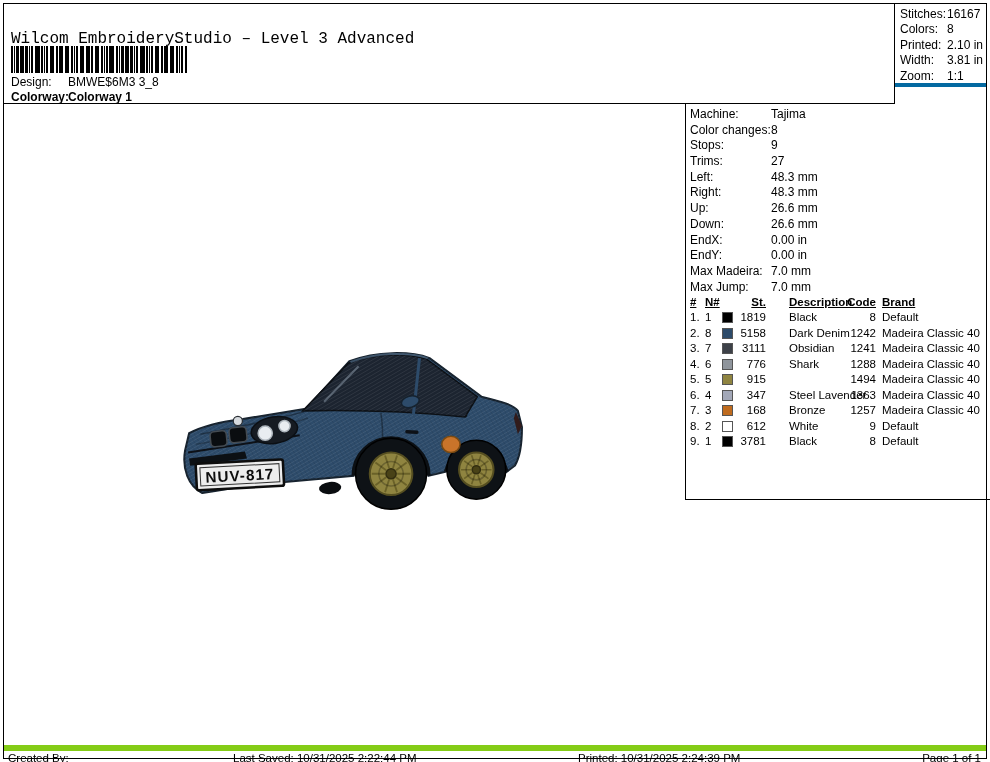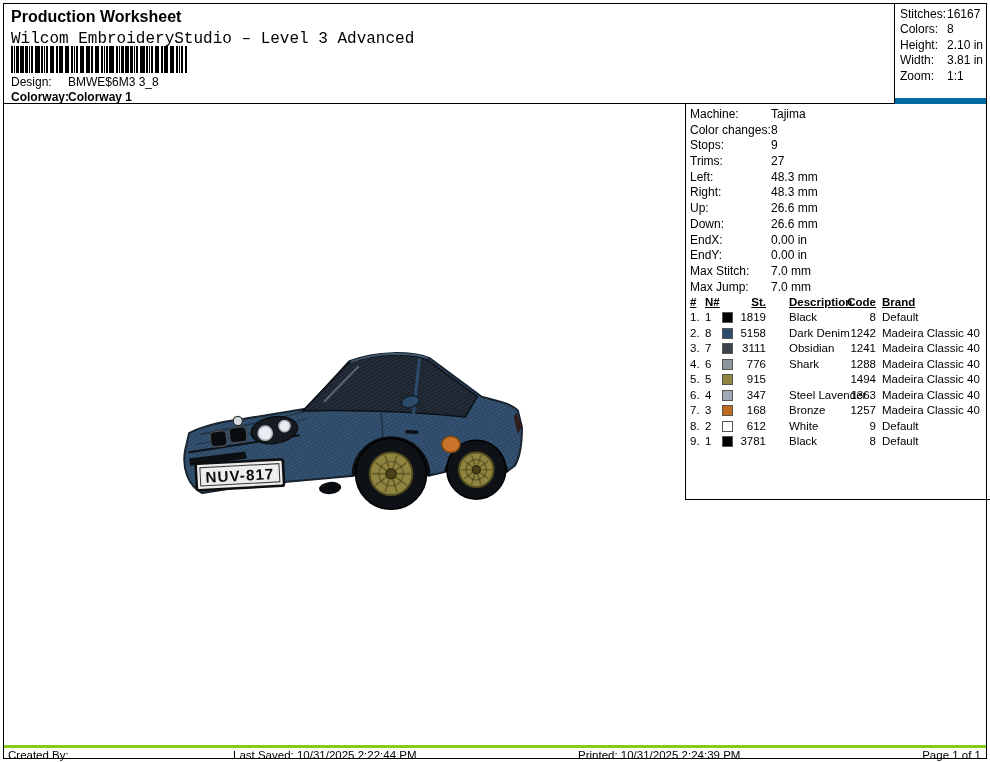--- a/index.html
+++ b/index.html
@@ -8,22 +8,22 @@
     position:relative; width:990px; height:762px; background:#fff;
     font-family:"Liberation Sans", sans-serif; color:#000; font-size:12px;
     overflow:hidden;
   }
   .outer-frame { position:absolute; left:3px; top:3px; width:984px; height:756px;
     border:1px solid #000; pointer-events:none; }
 
   
   .hdr-left { position:absolute; left:3px; top:3px; width:892px; height:101px;
     border-right:1px solid #000; border-bottom:1px solid #000; }
-  .hdr-right { position:absolute; left:895px; top:3px; width:92px; height:101px;
-    border-bottom:6px solid #0369a1; }
+  .hdr-right { position:absolute; left:895px; top:3px; width:92px; height:84px;
+    border-bottom:4px solid #0369a1; }
   .title { position:absolute; left:8px; top:5px; font-size:16px; font-weight:bold; }
   .subtitle { position:absolute; left:8px; top:27px; font-size:16px;font-family:Liberation Mono, monospace; }
   .barcode { position:absolute; left:8px; top:43px; width:176px; height:27px;
     background-color:#fff;
     background-image:
       repeating-linear-gradient(90deg,#000 0 2px,transparent 2px 5px),
       repeating-linear-gradient(90deg,#000 0 1px,transparent 1px 7px),
       repeating-linear-gradient(90deg,#000 0 1px,transparent 1px 3px);
   }
   .meta-row { position:absolute; left:8px; height:14px; line-height:14px; }
@@ -53,33 +53,32 @@
   .c-st    { position:absolute; left:47px; width:33px; text-align:right; }
   .c-desc  { position:absolute; left:71px; width:64px; white-space:nowrap;padding-left:32px; }
   .c-code  { position:absolute; left:150px; width:40px; text-align:right; }
   .c-brand { position:absolute; left:196px; white-space:nowrap; }
 
   
   .car { position:absolute; left:180px; top:320px; }
 
   
   .footer { position:absolute; left:3px; top:745px; width:984px; height:14px;
-    border-top:3px solid #84cc16; font-size:11.5px; line-height:14px; }
+    border-top:6px solid #84cc16; font-size:11.5px; line-height:14px; }
   .f-created { position:absolute; left:5px; }
   .f-saved   { position:absolute; left:230px; }
   .f-printed { position:absolute; left:575px; }
   .f-page    { position:absolute; right:6px; }
 </style>
 </head>
 <body>
 
 <div class="page">
 
   <div class="hdr-left">
-    <div class="title">Production Worksheet</div>
     <div class="subtitle">Wilcom EmbroideryStudio – Level 3 Advanced</div>
     <div class="barcode"></div>
     <div class="meta-row r1">
       <span class="meta-label">Design:</span><span>BMWE$6M3 3_8</span>
     </div>
     <div class="meta-row r2">
       <span class="meta-label">Colorway:</span><span>Colorway 1</span>
     </div>
   </div>
 
@@ -90,21 +89,21 @@
           <span class="sum-label">Stitches:</span>
           <span class="sum-value">16167</span>
         </div>
 
         <div class="sum-row">
           <span class="sum-label">Colors:</span>
           <span class="sum-value">8</span>
         </div>
 
         <div class="sum-row">
-          <span class="sum-label">Height:</span>
+          <span class="sum-label">Printed:</span>
           <span class="sum-value">2.10 in</span>
         </div>
 
         <div class="sum-row">
           <span class="sum-label">Width:</span>
           <span class="sum-value">3.81 in</span>
         </div>
 
         <div class="sum-row">
           <span class="sum-label">Zoom:</span>
@@ -161,21 +160,21 @@
           <span class="m-label">EndX:</span>
           <span class="m-value">0.00 in</span>
         </div>
 
         <div class="m-row">
           <span class="m-label">EndY:</span>
           <span class="m-value">0.00 in</span>
         </div>
 
         <div class="m-row">
-          <span class="m-label">Max Stitch:</span>
+          <span class="m-label">Max Madeira:</span>
           <span class="m-value">7.0 mm</span>
         </div>
 
 
         <div class="m-row">
           <span class="m-label">Max Jump:</span>
           <span class="m-value">7.0 mm</span>
         </div>
 
 

